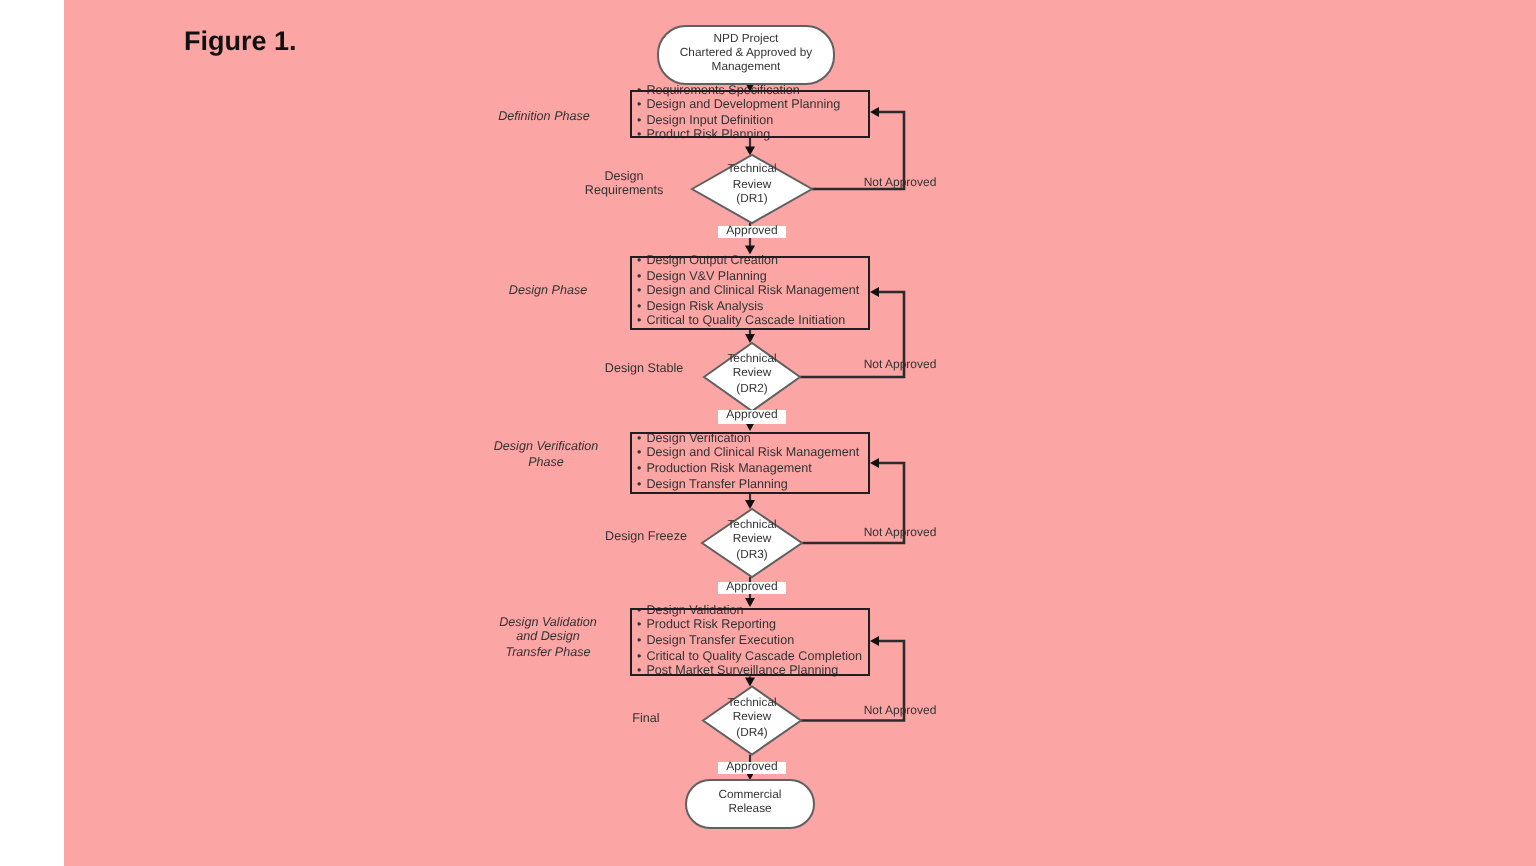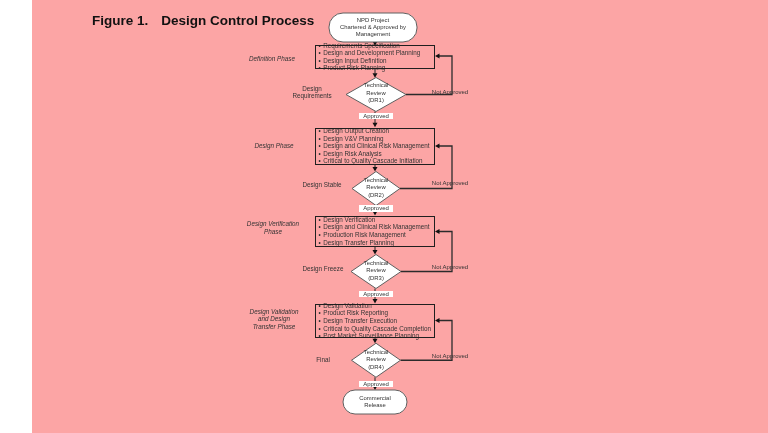--- a/index.html
+++ b/index.html
@@ -41,21 +41,20 @@
   .approved{width:34px;background:#ffffff;}
   .notapproved{width:44px;}
 </style>
 </head>
 <body>
 
 <div id="canvas">
 
   <div id="figure-title">
     <span>Figure 1.</span>
-    <span>Design Control Process</span>
   </div>
 
   <svg id="connector-layer" width="768" height="433" viewBox="0 0 768 433">
 
     <g stroke="#333" stroke-width="1.1">
       <line x1="343" y1="41" x2="343" y2="42"></line>
       <line x1="343" y1="68.7" x2="343" y2="73.5"></line>
       <line x1="343" y1="111.5" x2="343" y2="123"></line>
       <line x1="343" y1="164.7" x2="343" y2="167.5"></line>
       <line x1="343" y1="205.5" x2="343" y2="211.3"></line>

